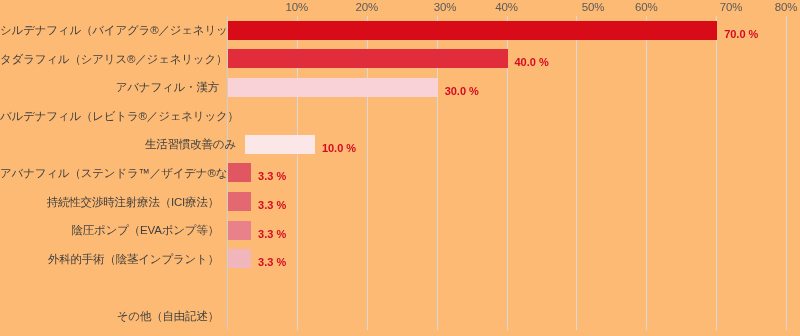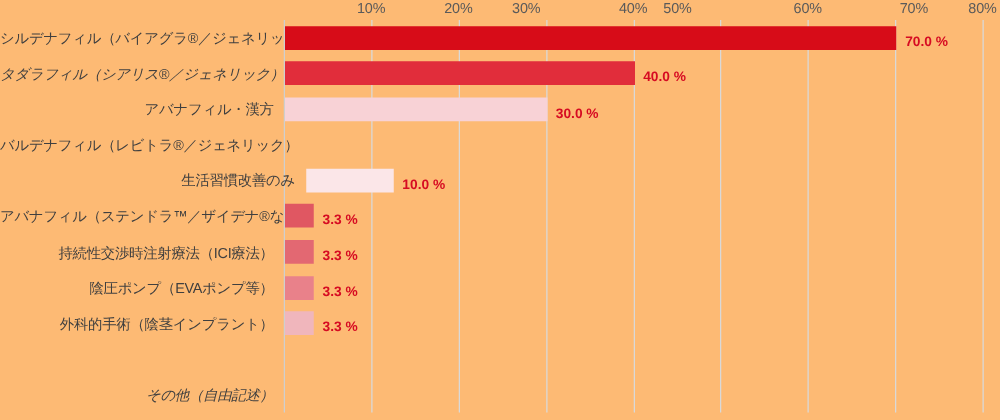--- a/index.html
+++ b/index.html
@@ -115,38 +115,38 @@
         <div class="gridline" style="left: 349.375px;"></div>
         <div class="gridline" style="left: 419.25px;"></div>
         <div class="gridline" style="left: 489.125px;"></div>
         <div class="gridline" style="left: 559px;"></div>
       </div>
   </div>
 
   <div id="ticks">
       <div class="tick-label" style="left: 296.875px;">10%</div>
       <div class="tick-label" style="left: 366.75px;">20%</div>
-      <div class="tick-label" style="left: 421px;">30%</div>
+      <div class="tick-label" style="left: 445px;">30%</div>
       <div class="tick-label" style="left: 506.5px;">40%</div>
-      <div class="tick-label" style="left: 542px;">50%</div>
+      <div class="tick-label" style="left: 593px;">50%</div>
       <div class="tick-label" style="left: 646.25px;">60%</div>
       <div class="tick-label" style="left: 716.125px; margin-left: 15px;">70%</div>
       <div class="tick-label" style="left: 786px;">80%</div>
     </div>
 
   <div class="rows" id="rows">
       <div class="row" style="top: 0px; height: 28.5455px;">
         <div class="cat-label" style="top: 7.27273px;">シルデナフィル（バイアグラ®／ジェネリック）</div>
         <div class="bar-wrap" style="top: 4.77273px;">
           <div class="bar" style="width: 489.125px; background: rgb(215, 12, 24);"></div>
           <div class="bar-value" style="color: rgb(214, 11, 34);">70.0 %</div>
         </div>
       </div>
       <div class="row" style="top: 28.5455px; height: 28.5455px;">
-        <div class="cat-label" style="top: 7.27273px; font-style: italic;">タダラフィル（シアリス®／ジェネリック）</div>
+        <div class="cat-label" style="top: 7.27273px;">タダラフィル（シアリス®／ジェネリック）</div>
         <div class="bar-wrap" style="top: 4.77273px;">
           <div class="bar" style="width: 279.5px; background: rgb(225, 45, 59);"></div>
           <div class="bar-value" style="color: rgb(214, 11, 34);">40.0 %</div>
         </div>
       </div>
       <div class="row" style="top: 57.0909px; height: 28.5455px;">
         <div class="cat-label" style="top: 7.27273px;">アバナフィル・漢方</div>
         <div class="bar-wrap" style="top: 4.77273px;">
           <div class="bar" style="width: 209.625px; background: rgb(248, 210, 214);"></div>
           <div class="bar-value" style="color: rgb(214, 11, 34);">30.0 %</div>
@@ -183,21 +183,21 @@
           <div class="bar-value" style="color: rgb(214, 11, 34);">3.3 %</div>
         </div>
       </div>
       <div class="row" style="top: 228.364px; height: 28.5455px;">
         <div class="cat-label" style="top: 7.27273px;">外科的手術（陰茎インプラント）</div>
         <div class="bar-wrap" style="top: 4.77273px;">
           <div class="bar" style="width: 23.0587px; background: rgb(240, 182, 188);"></div>
           <div class="bar-value" style="color: rgb(214, 11, 34);">3.3 %</div>
         </div>
       </div>
-      <div class="row" style="top: 285.455px; height: 28.5455px; font-style: italic;">
+      <div class="row" style="top: 285.455px; height: 28.5455px;">
         <div class="cat-label" style="top: 7.27273px;">その他（自由記述）</div>
         <div class="bar-wrap" style="top: 4.77273px;">
           <div class="bar" style="width: 0px; background: rgb(255, 255, 255);"></div>
         </div>
       </div>
     </div>
 
 </div>
 
 </body></html>

